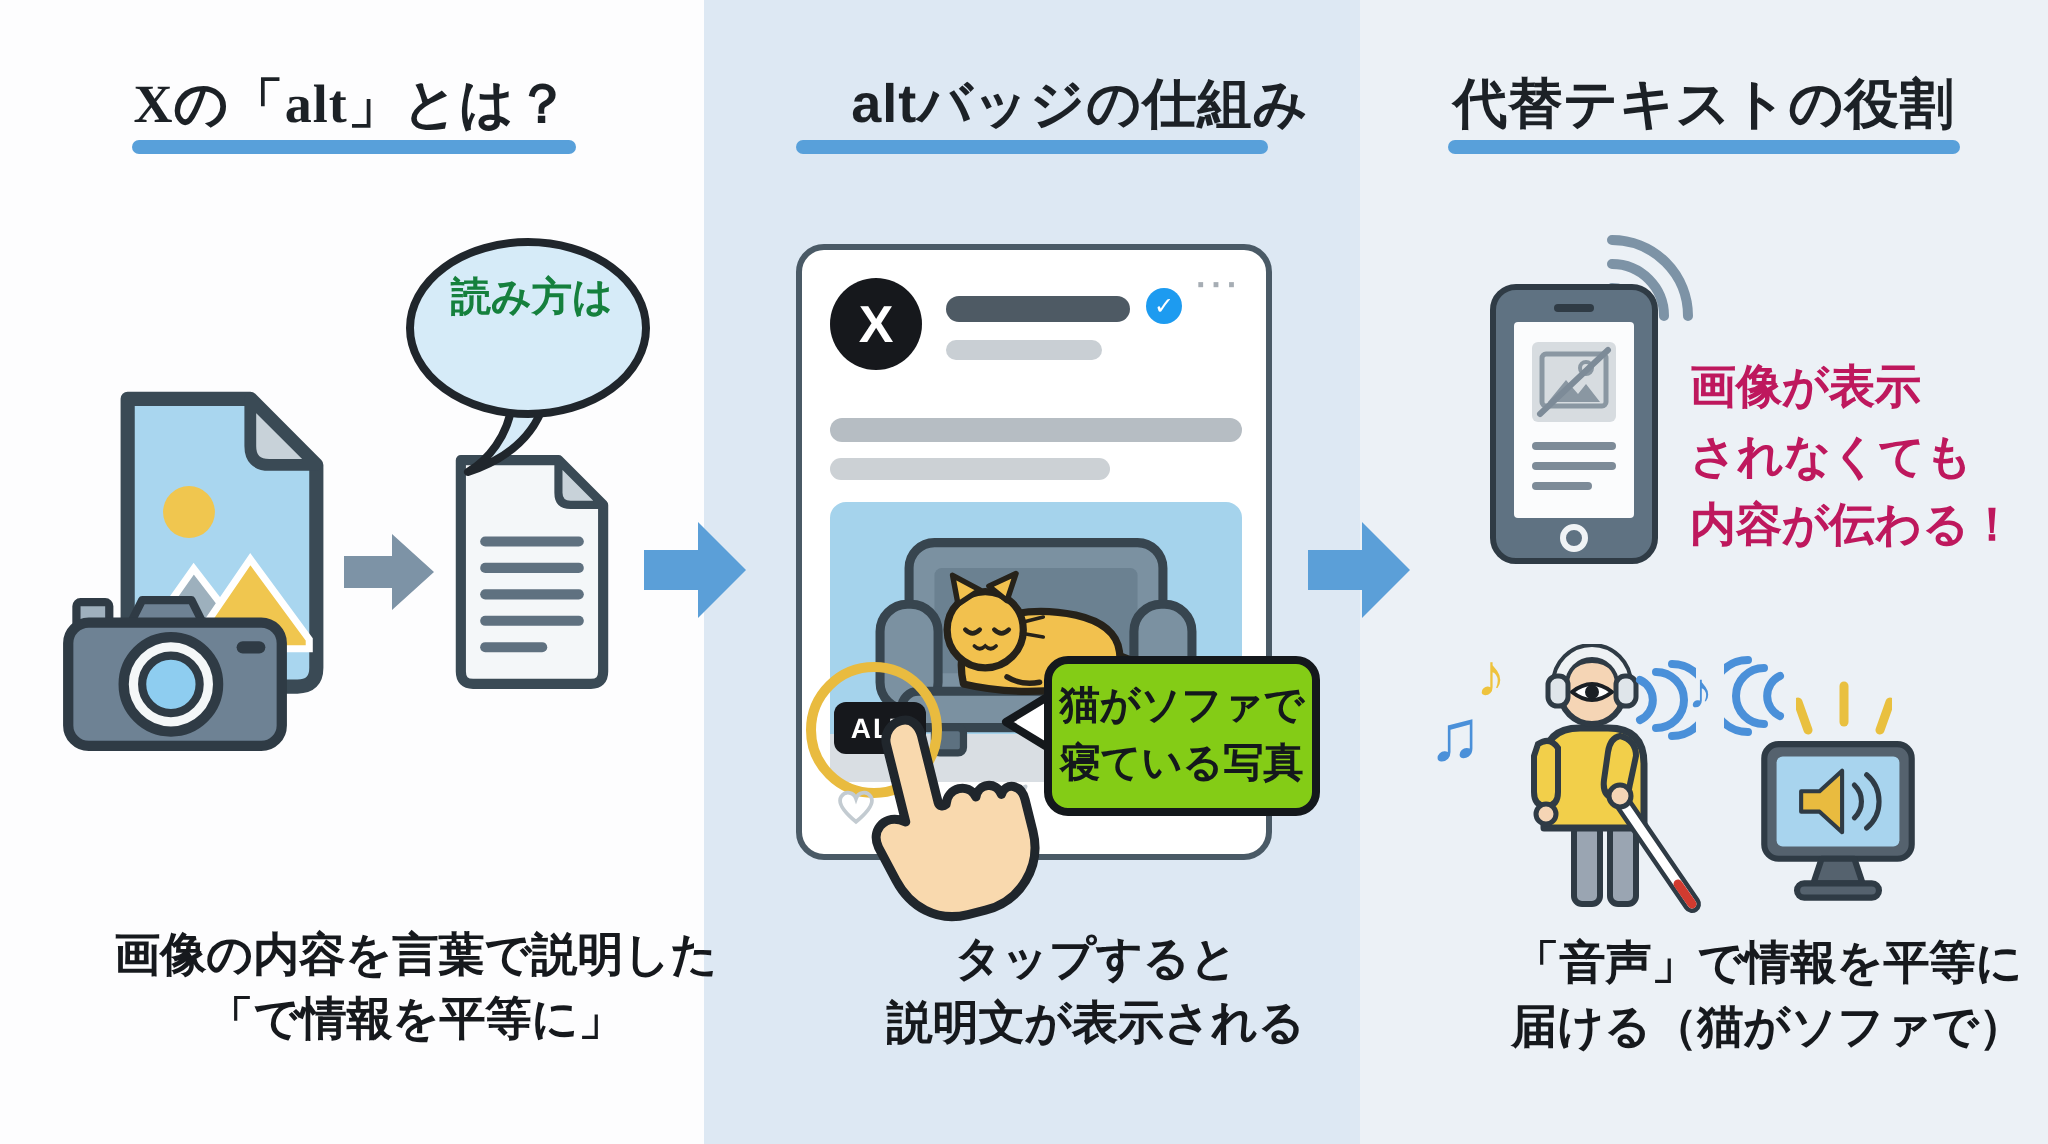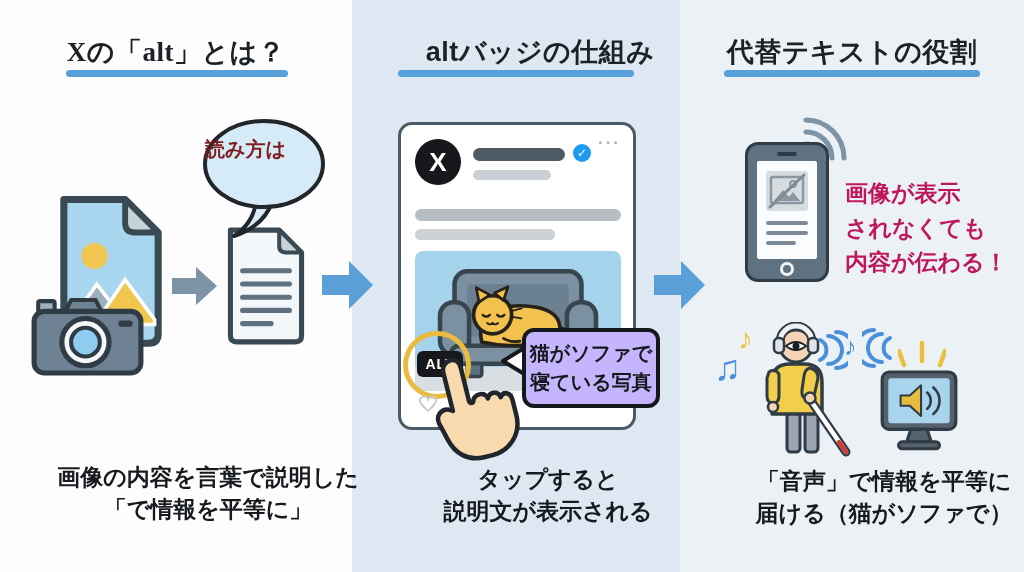--- a/index.html
+++ b/index.html
@@ -18,22 +18,22 @@
     text-align:center;white-space:nowrap;letter-spacing:.5px;
   }
   .underline{height:7px;border-radius:4px;background:var(--underline,#58a0da);}
 
   .caption{
     font-size:23px;font-weight:700;color:#16191d;text-align:center;
     line-height:1.38;white-space:nowrap;padding-left:32px;
   }
 
   
-  #bubble1-text{width:122px;text-align:left;font-size:20px;font-weight:700;
-    color:#7f1d1d;line-height:1.5;}
+  #bubble1-text{width:122px;text-align:center;font-size:20px;font-weight:700;
+    color:#15803d;line-height:1.5;}
 
   
   #tweet-card{
     left:398px;top:122px;width:238px;height:308px;background:#ffffff;
     border:3px solid #4a5a66;border-radius:14px;box-sizing:border-box;
   }
   #avatar{left:14px;top:14px;width:46px;height:46px;border-radius:50%;
     background:#16181c;display:flex;align-items:center;justify-content:center;
     color:#fff;font-weight:700;font-size:26px;}
   .pill{border-radius:7px;}
@@ -49,21 +49,21 @@
   #tweet-image{left:14px;top:126px;width:206px;height:140px;border-radius:8px;
     background:var(--tweet-image-bg,#a5d3ec);overflow:hidden;}
   #image-floor{left:0;bottom:0;width:206px;height:24px;background:#d9dee3;}
   #alt-badge{left:16px;top:226px;width:46px;height:26px;background:var(--alt-badge-bg,#16181c);
     border-radius:6px;color:#fff;font-size:14px;font-weight:700;
     display:flex;align-items:center;justify-content:center;letter-spacing:1px;}
   #alt-highlight{left:2px;top:206px;width:68px;height:68px;border-radius:50%;
     border:5px solid var(--highlight-yellow,#e9bb3f);box-sizing:border-box;}
 
   
-  #bubble2{left:522px;top:328px;width:138px;height:80px;background:#c4b5fd;
+  #bubble2{left:522px;top:328px;width:138px;height:80px;background:#84cc16;
     border:4px solid #14181c;border-radius:12px;box-sizing:border-box;
     display:flex;flex-direction:column;align-items:center;justify-content:center;}
   #bubble2 div{font-size:20px;font-weight:700;color:#14181c;line-height:1.45;white-space:nowrap;}
 
   
   #phone{left:745px;top:142px;width:84px;height:140px;background:#5f7282;
     border:3px solid #2f3b45;border-radius:13px;box-sizing:border-box;}
   #phone-speaker{left:29px;top:7px;width:20px;height:4px;background:#2f3b45;border-radius:2px;}
   #phone-screen{left:9px;top:16px;width:60px;height:98px;background:#fbfcfd;border-radius:2px;}
   #phone-home{left:32px;bottom:3px;width:14px;height:14px;border-radius:50%;

